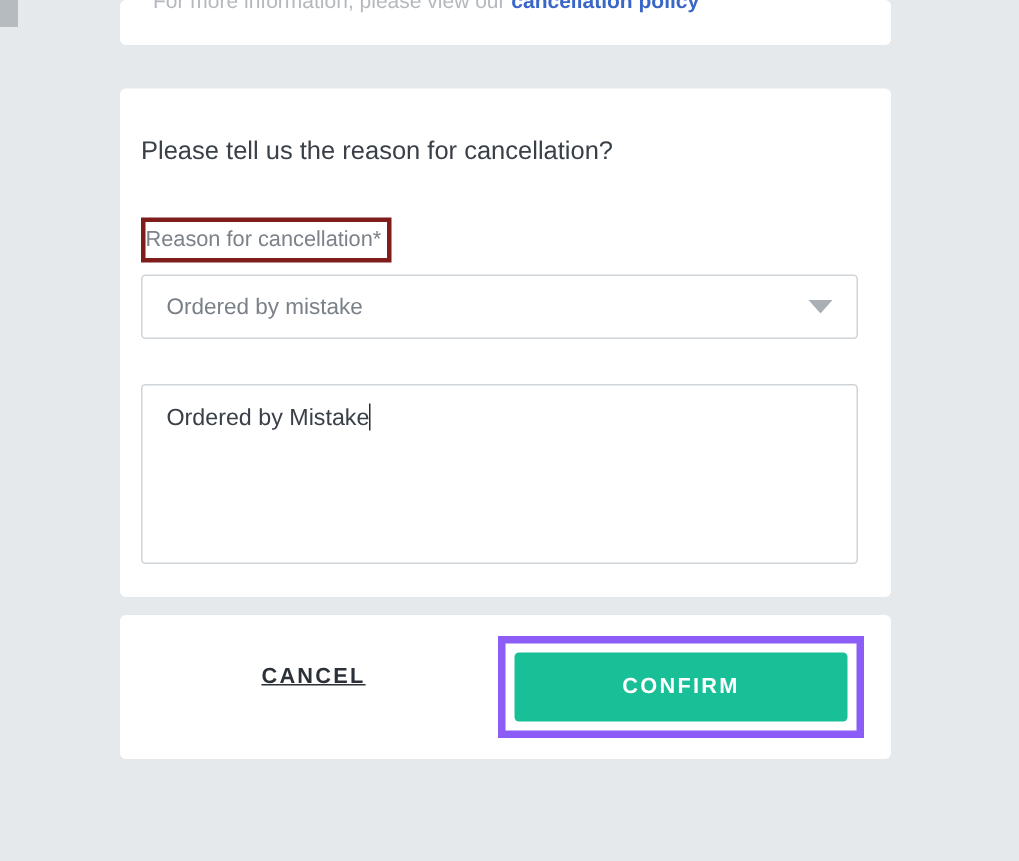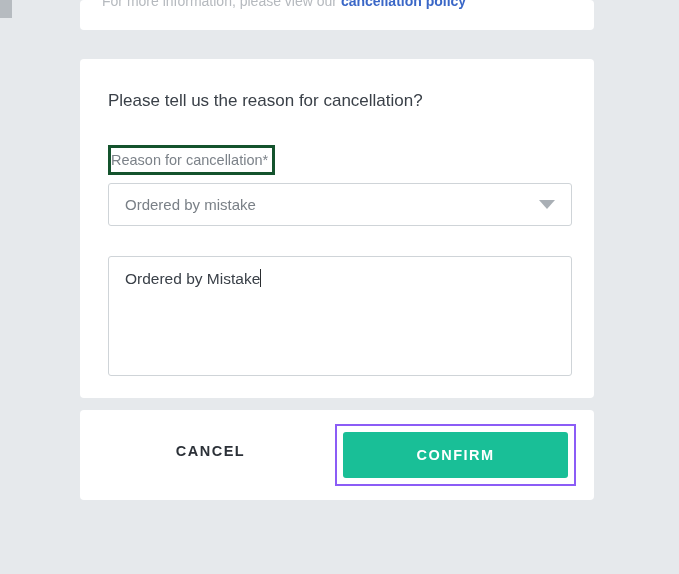--- a/index.html
+++ b/index.html
@@ -30,38 +30,38 @@
       top: -8px;
       white-space: nowrap;
     }
     .top-link {
       color: #3a67c7;
       font-weight: 600;
     }
     .main-card {
       background: #fff;
       border-radius: 4px;
-      padding: 32px 22px 22px 28px;
+      padding: 32px 22px 22px 14px;
       position: relative;
     }
     .heading {
       font-size: 17px;
       color: #3a4048;
       margin-bottom: 34px;
     }
     .field-label {
       display: inline-block;
       font-size: 14.5px;
       color: #7c8289;
       margin-bottom: 8px;
       padding: 2px 4px 2px 0;
       line-height: 20px;
     }
     .redbox {
-      border: 3px solid #14532d;
+      border: 3px solid #7f1d1d;
       display: inline-block;
     }
     .select-box {
       border: 1px solid #cfd4d8;
       border-radius: 3px;
       padding: 12px 16px;
       display: flex;
       align-items: center;
       justify-content: space-between;
       cursor: pointer;
@@ -106,28 +106,29 @@
       flex: 1;
       height: 54px;
       display: flex;
       align-items: center;
       justify-content: center;
       font-weight: 700;
       letter-spacing: 1.5px;
       font-size: 14.5px;
       border-radius: 3px;
       cursor: pointer;
+      text-decoration: underline;
     }
     .btn-cancel {
       background: #fff;
       color: #2c3138;
     }
     .btn-confirm-wrap {
       flex: 1;
-      border: 2px solid #8b5cf6;
+      border: 5px solid #8b5cf6;
       padding: 6px;
       display: flex;
     }
     .btn-confirm {
       flex: 1;
       background: #19bf97;
       color: #fff;
       border-radius: 3px;
       display: flex;
       align-items: center;

